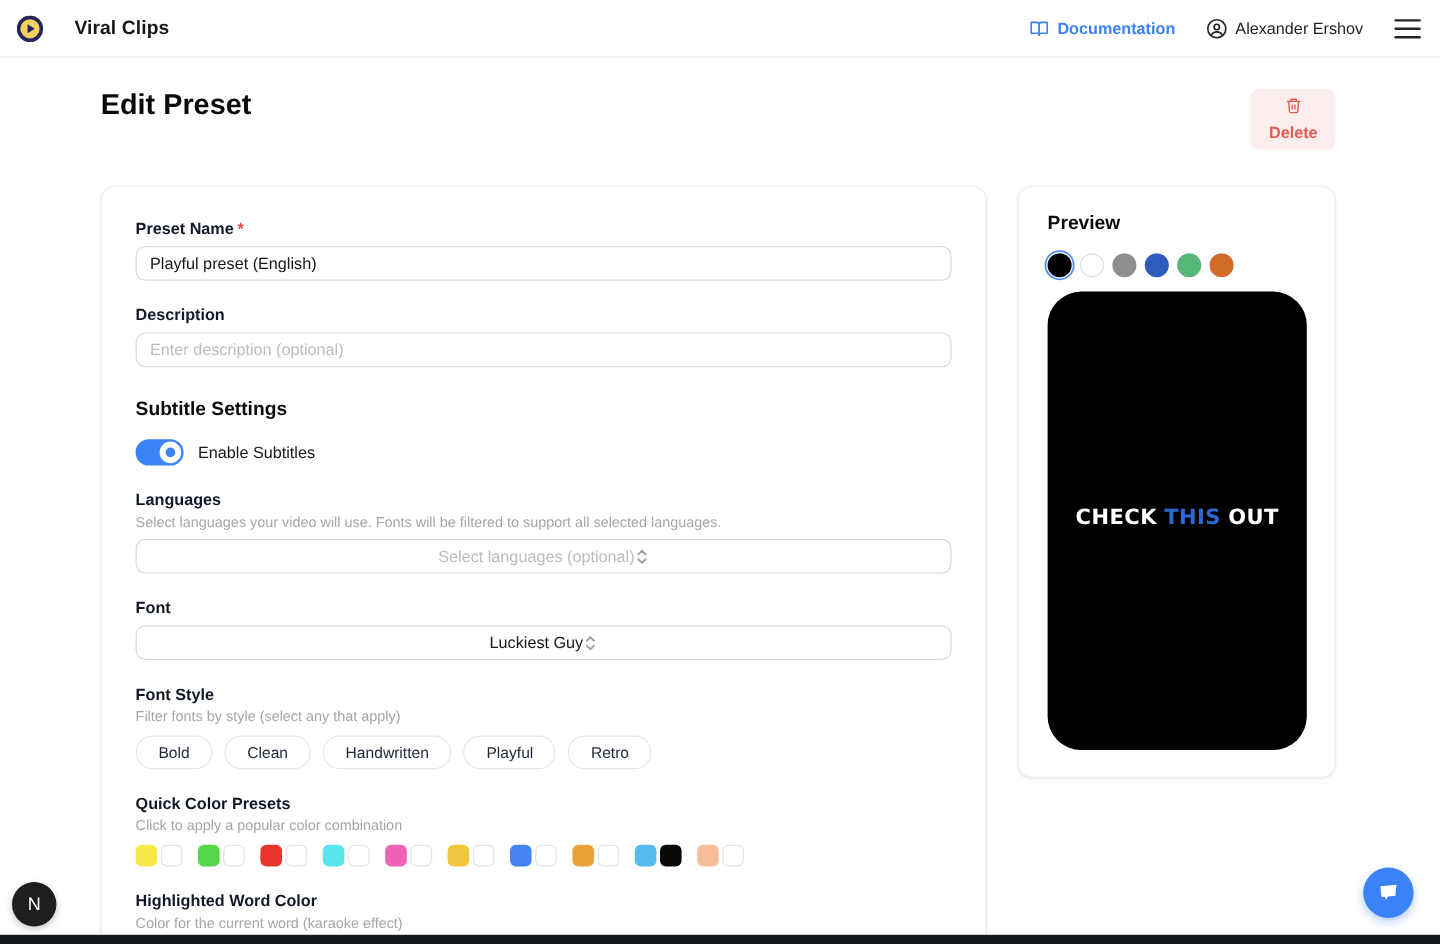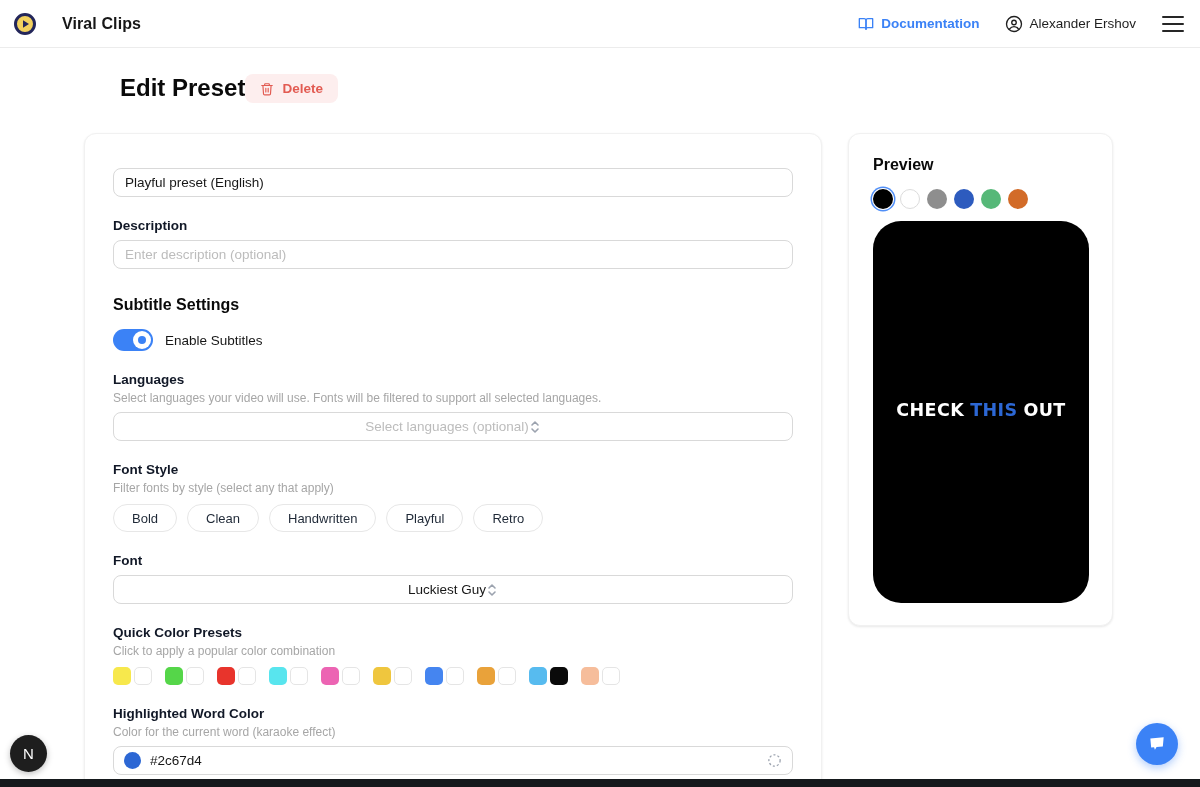--- a/index.html
+++ b/index.html
@@ -16,27 +16,27 @@
   }
   .brand { display:flex; align-items:center; gap:26px; }
   .brand-name { font-size:16px; font-weight:700; letter-spacing:.1px; }
   .header-right { margin-left:auto; display:flex; align-items:center; gap:26px; }
   .doc-link { display:flex; align-items:center; gap:7px; color:#3b82f6; font-size:13.5px; font-weight:600; cursor:pointer;text-align:center; }
   .user { display:flex; align-items:center; gap:6px; font-size:13.5px; font-weight:500; color:#1f1f1f; cursor:pointer; }
   .hamburger { width:22px; height:16px; display:flex; flex-direction:column; justify-content:space-between; cursor:pointer; }
   .hamburger span { height:2px; background:#262626; border-radius:2px; }
 
   
-  .page-head { display:flex; align-items:flex-start; justify-content:flex-start; padding:26px 87px 0 120px; }
+  .page-head { display:flex; align-items:flex-start; justify-content:space-between; padding:26px 87px 0 84px; }
   .page-title { font-size:24px; font-weight:700; color:#0a0a0a; }
   .delete-btn {
     display:flex; align-items:center; gap:8px;
     background:#fdeeee; color:#e25b52; border:none; border-radius:8px;
     font-family:inherit; font-size:13.5px; font-weight:600;
-    padding:7px 15px; cursor:pointer;
+    padding:7px 15px; cursor:pointer;flex-direction:column;
   }
 
   
   .content { display:flex; gap:26px; padding-left:84px; margin-top:30px; align-items:flex-start; }
   .card {
     background:#fff; border:1px solid #f1f1f1; border-radius:12px;
     box-shadow:0 1px 3px rgba(0,0,0,.06), 0 1px 2px rgba(0,0,0,.04);
   }
   .form-card { width:738px; min-height:700px; padding:27px 28px; }
   .preview-card { width:265px; padding:22px 24px; }
@@ -186,20 +186,23 @@
     </span>
     <span>Delete</span>
   </button>
 </div>
 
 <div class="content">
 
   <div class="card form-card">
 
     <div class="group">
+      <div class="field-label">
+        <span>Preset Name</span><span class="req">*</span>
+      </div>
       <input class="text-input" value="Playful preset (English)" style="">
     </div>
 
     <div class="group">
       <div class="field-label">Description</div>
       <input class="text-input" placeholder="Enter description (optional)" style="">
     </div>
 
     <h2 class="section-heading">Subtitle Settings</h2>
 
@@ -220,42 +223,42 @@
         <span style="display:flex;">
           <svg width="12" height="14" viewBox="0 0 12 14" fill="none" stroke="#9ca3af" stroke-width="1.6" stroke-linecap="round" stroke-linejoin="round">
             <path d="M3 5l3-3 3 3"></path>
               <path d="M3 9l3 3 3-3"></path>
           </svg>
         </span>
       </div>
     </div>
 
     <div class="group">
+      <div class="field-label">Font</div>
+      <div class="select">
+        <span class="sel-text">Luckiest Guy</span>
+        <span style="display:flex;">
+          <svg width="12" height="14" viewBox="0 0 12 14" fill="none" stroke="#9ca3af" stroke-width="1.6" stroke-linecap="round" stroke-linejoin="round">
+            <path d="M3 5l3-3 3 3"></path>
+              <path d="M3 9l3 3 3-3"></path>
+          </svg>
+        </span>
+      </div>
+    </div>
+
+    <div class="group">
       <div class="field-label">Font Style</div>
       <div class="helper">Filter fonts by style (select any that apply)</div>
       <div class="pill-row">
           <button class="pill">Bold</button>
           <button class="pill">Clean</button>
           <button class="pill">Handwritten</button>
           <button class="pill">Playful</button>
           <button class="pill">Retro</button>
         </div>
-    </div>
-
-    <div class="group">
-      <div class="field-label">Font</div>
-      <div class="select">
-        <span class="sel-text">Luckiest Guy</span>
-        <span style="display:flex;">
-          <svg width="12" height="14" viewBox="0 0 12 14" fill="none" stroke="#9ca3af" stroke-width="1.6" stroke-linecap="round" stroke-linejoin="round">
-            <path d="M3 5l3-3 3 3"></path>
-              <path d="M3 9l3 3 3-3"></path>
-          </svg>
-        </span>
-      </div>
     </div>
 
     <div class="group">
       <div class="field-label">Quick Color Presets</div>
       <div class="helper">Click to apply a popular color combination</div>
       <div class="swatch-rows">
           <div class="swatch-pair">
             <span class="swatch" style="background: rgb(247, 232, 76);"></span>
             <span class="swatch light" style="background: rgb(255, 255, 255);"></span>
           </div>

